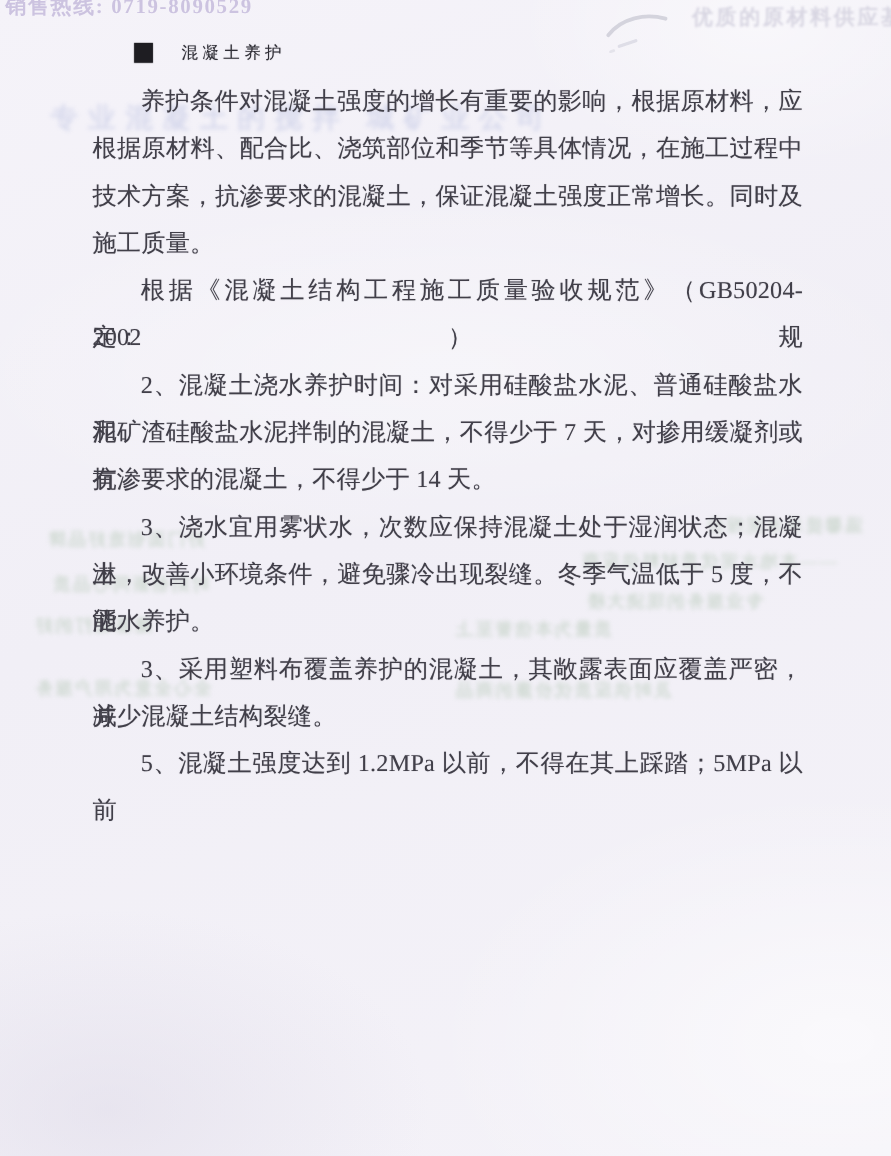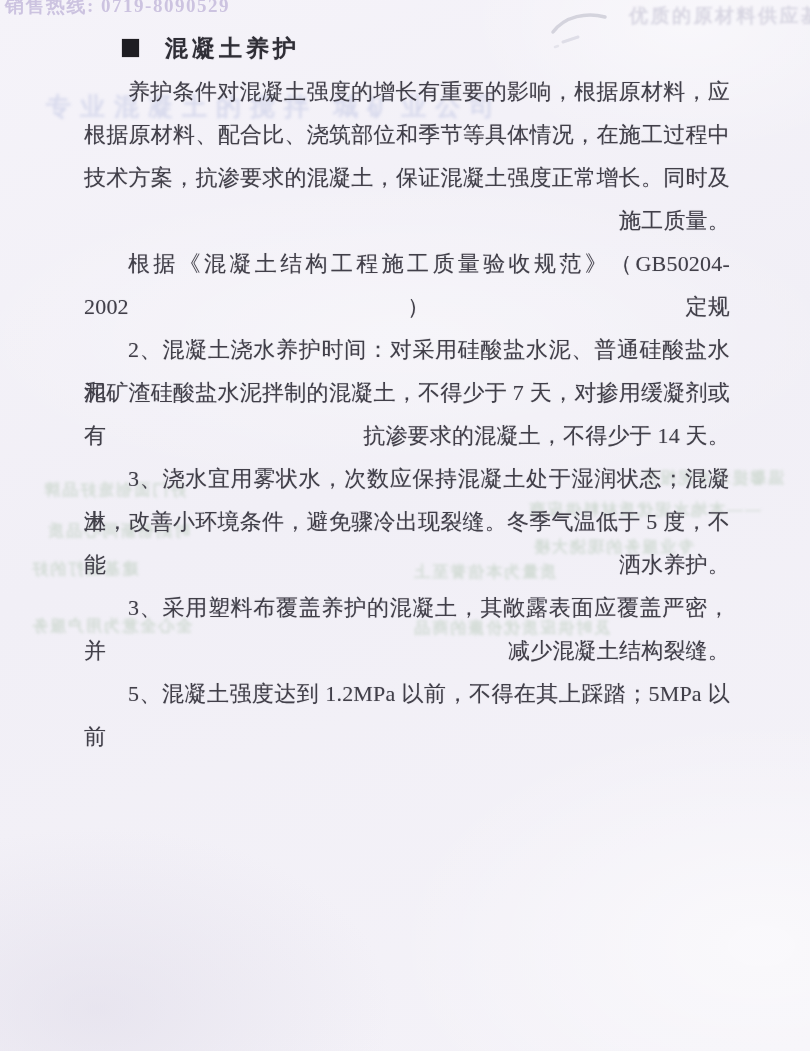--- a/index.html
+++ b/index.html
@@ -42,29 +42,29 @@
 
   
   .doc { position:absolute; left:84px; top:30px; width:646px; }
   .heading { margin-top:7px; height:22px; display:flex; align-items:center; }
   .bullet {
     width:17px; height:18px; margin-left:38px;
     background:#1e1d22; box-shadow:0 0 1px rgba(30,29,34,.6);
   }
   .title {
     margin-left:26px;
-    font-size:23px; font-weight:bold; letter-spacing:4px;
+    font-size:15px; font-weight:normal; letter-spacing:4px;
     color:#2f2e36; text-shadow:0 0 1px rgba(47,46,54,.4);
   }
   .body-lines { margin-top:11px; }
   .line {
     width:646px; height:43px; line-height:43px;
     font-size:22px; letter-spacing:.2px;
     color:#413f49; text-shadow:0 0 1px rgba(63,62,72,.35);
-    white-space:nowrap; overflow:visible;text-align:right;
+    white-space:nowrap; overflow:visible;
   }
   .line.j { white-space:normal; text-align:justify; text-align-last:justify; }
   .line.ind { text-indent:44px; }
 </style>
 </head>
 <body>
 
 <div class="phone">销售热线: 0719-8090529</div>
 <div class="slogan">优质的原材料供应基地</div>
 <svg class="squiggle" width="70" height="45" viewBox="0 0 70 45">

